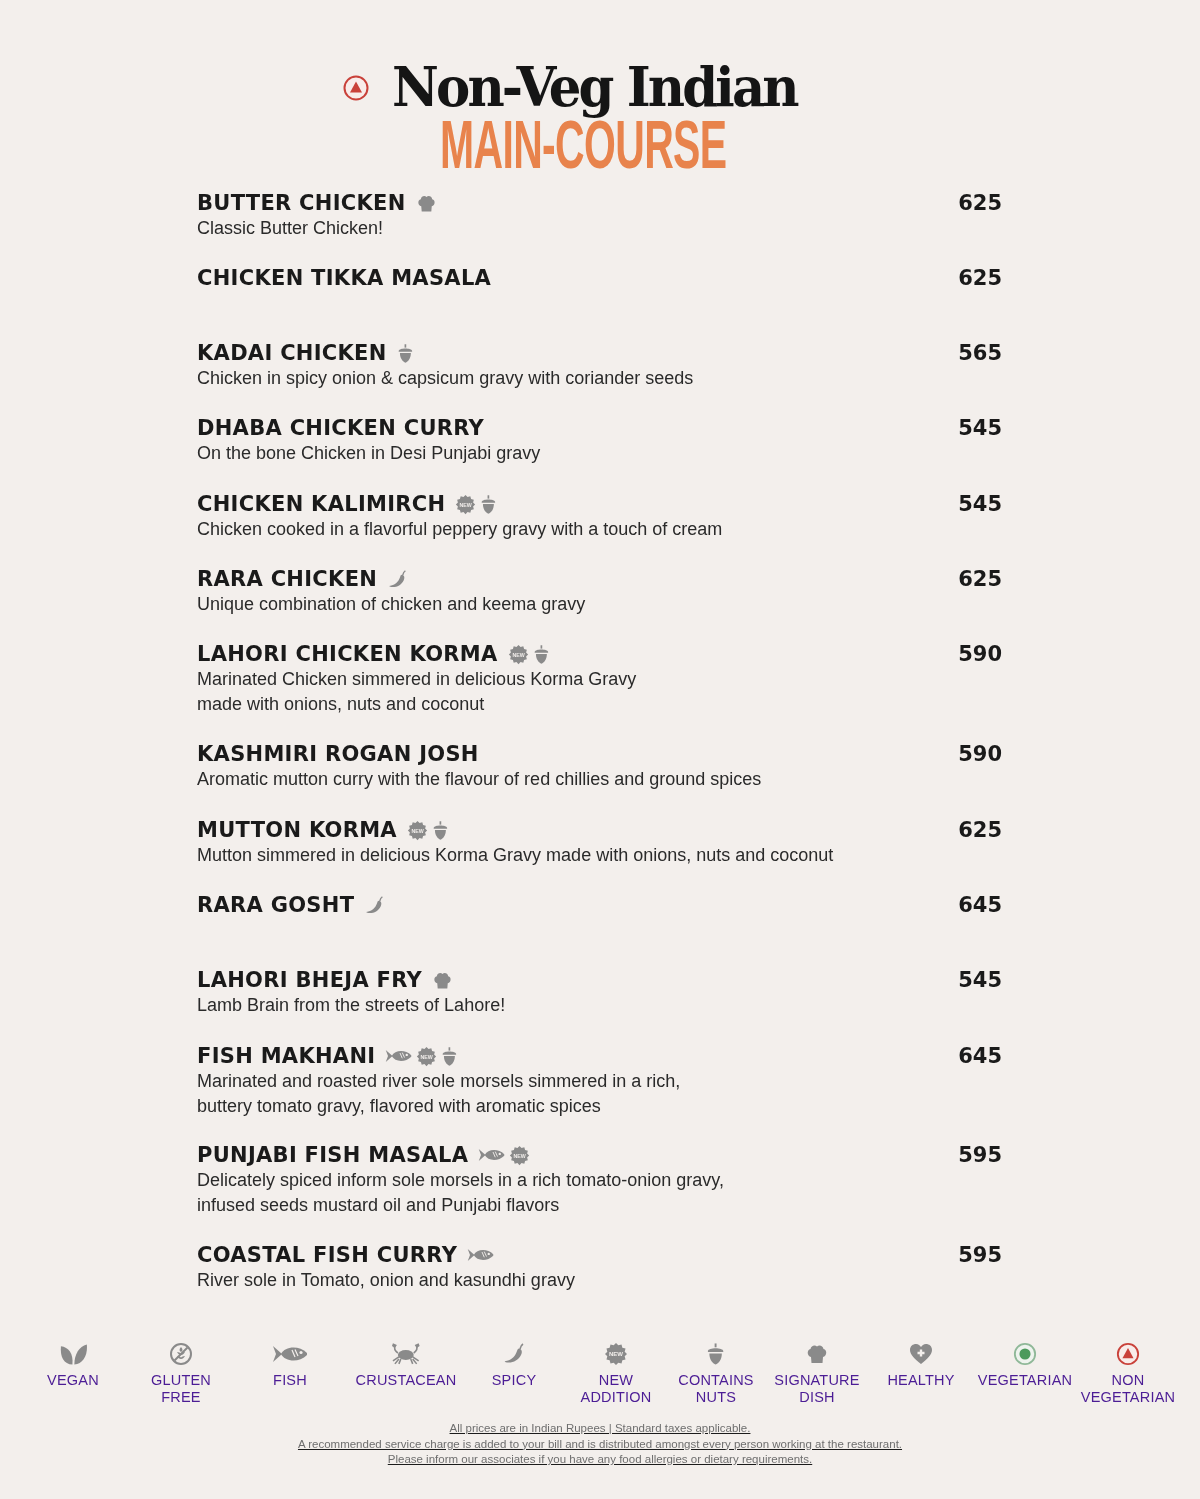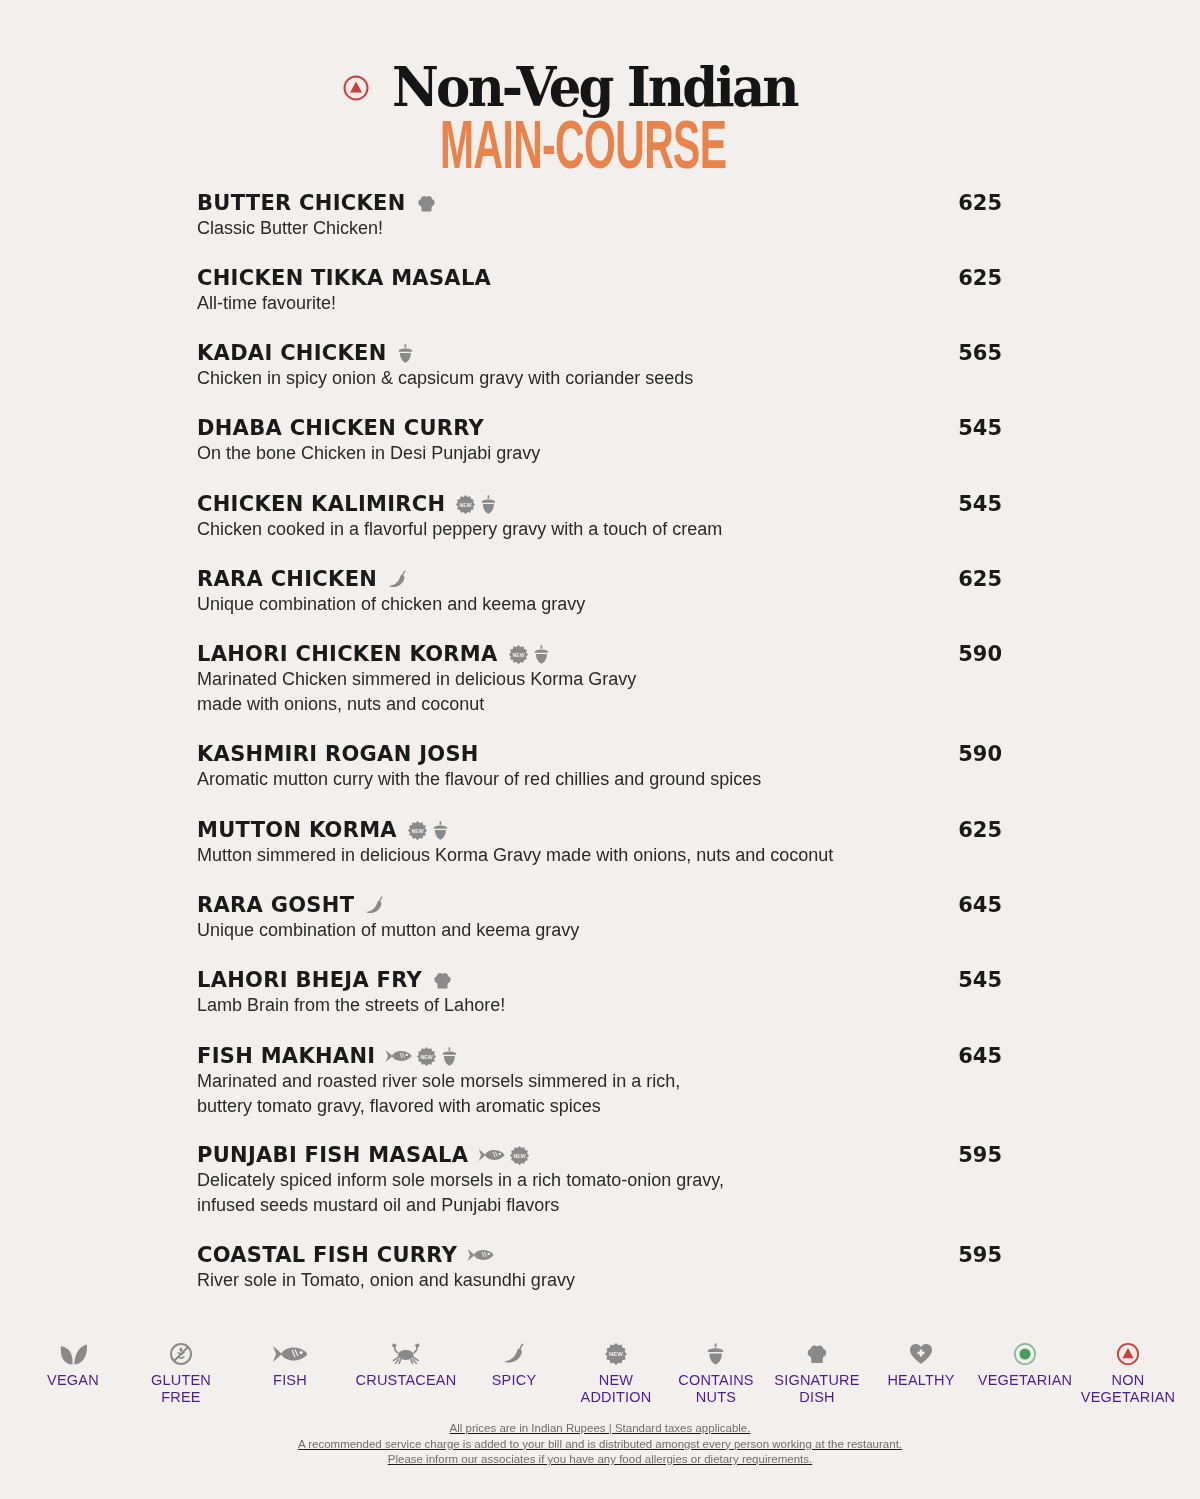--- a/index.html
+++ b/index.html
@@ -78,23 +78,20 @@
       <div class="item-price">625</div>
       <div class="item-desc">
         <div>Classic Butter Chicken!</div>
       </div>
     </div>
   <div class="item" style="top:264px">
       <div class="item-head">
         <span class="item-name">CHICKEN TIKKA MASALA</span>
       </div>
       <div class="item-price">625</div>
-      <div class="item-desc">
-        <div>All-time favourite!</div>
-      </div>
     </div>
   <div class="item" style="top:339px">
       <div class="item-head">
         <span class="item-name">KADAI CHICKEN</span>
         <span class="item-icons">
           <span style="display: inline-flex;">
             <svg width="16.8" height="21" viewBox="0 0 20 24">
               <rect x="9" y="1" width="2" height="4" fill="#8a8a8a"></rect>
               <path fill="#8a8a8a" d="M2 9 C2 5 18 5 18 9 L18 10 L2 10 Z"></path>
               <path fill="#8a8a8a" d="M3.5 11.5 L16.5 11.5 C16.5 18 13 22 10 23 C7 22 3.5 18 3.5 11.5 Z"></path>
@@ -221,23 +218,20 @@
         <span class="item-icons">
           <span style="display: inline-flex;">
             <svg width="21" height="21" viewBox="0 0 24 24">
               <path fill="none" stroke="#8a8a8a" stroke-width="1.6" d="M18 7 C18.5 4.5 19.5 3 21 2"></path>
               <path fill="#8a8a8a" d="M17 6.5 C20 7 20.5 10 19 13 C16 19 9 22 3 20 C2.5 19.5 3 19 4 19 C9 18 13 15 15 9 C15.5 7.5 16 6.5 17 6.5 Z"></path>
             </svg>
           </span>
         </span>
       </div>
       <div class="item-price">645</div>
-      <div class="item-desc">
-        <div>Unique combination of mutton and keema gravy</div>
-      </div>
     </div>
   <div class="item" style="top:966px">
       <div class="item-head">
         <span class="item-name">LAHORI BHEJA FRY</span>
         <span class="item-icons">
           <span style="display: inline-flex;">
             <svg width="21" height="21" viewBox="0 0 24 24">
               <path fill="#8a8a8a" d="M6 15 C2 14 1.5 8 5.5 7 C6 3.5 10 2.5 12 4.5 C14 2.5 18 3.5 18.5 7 C22.5 8 22 14 18 15 L17.5 21 L6.5 21 Z"></path>
             </svg>
           </span>

